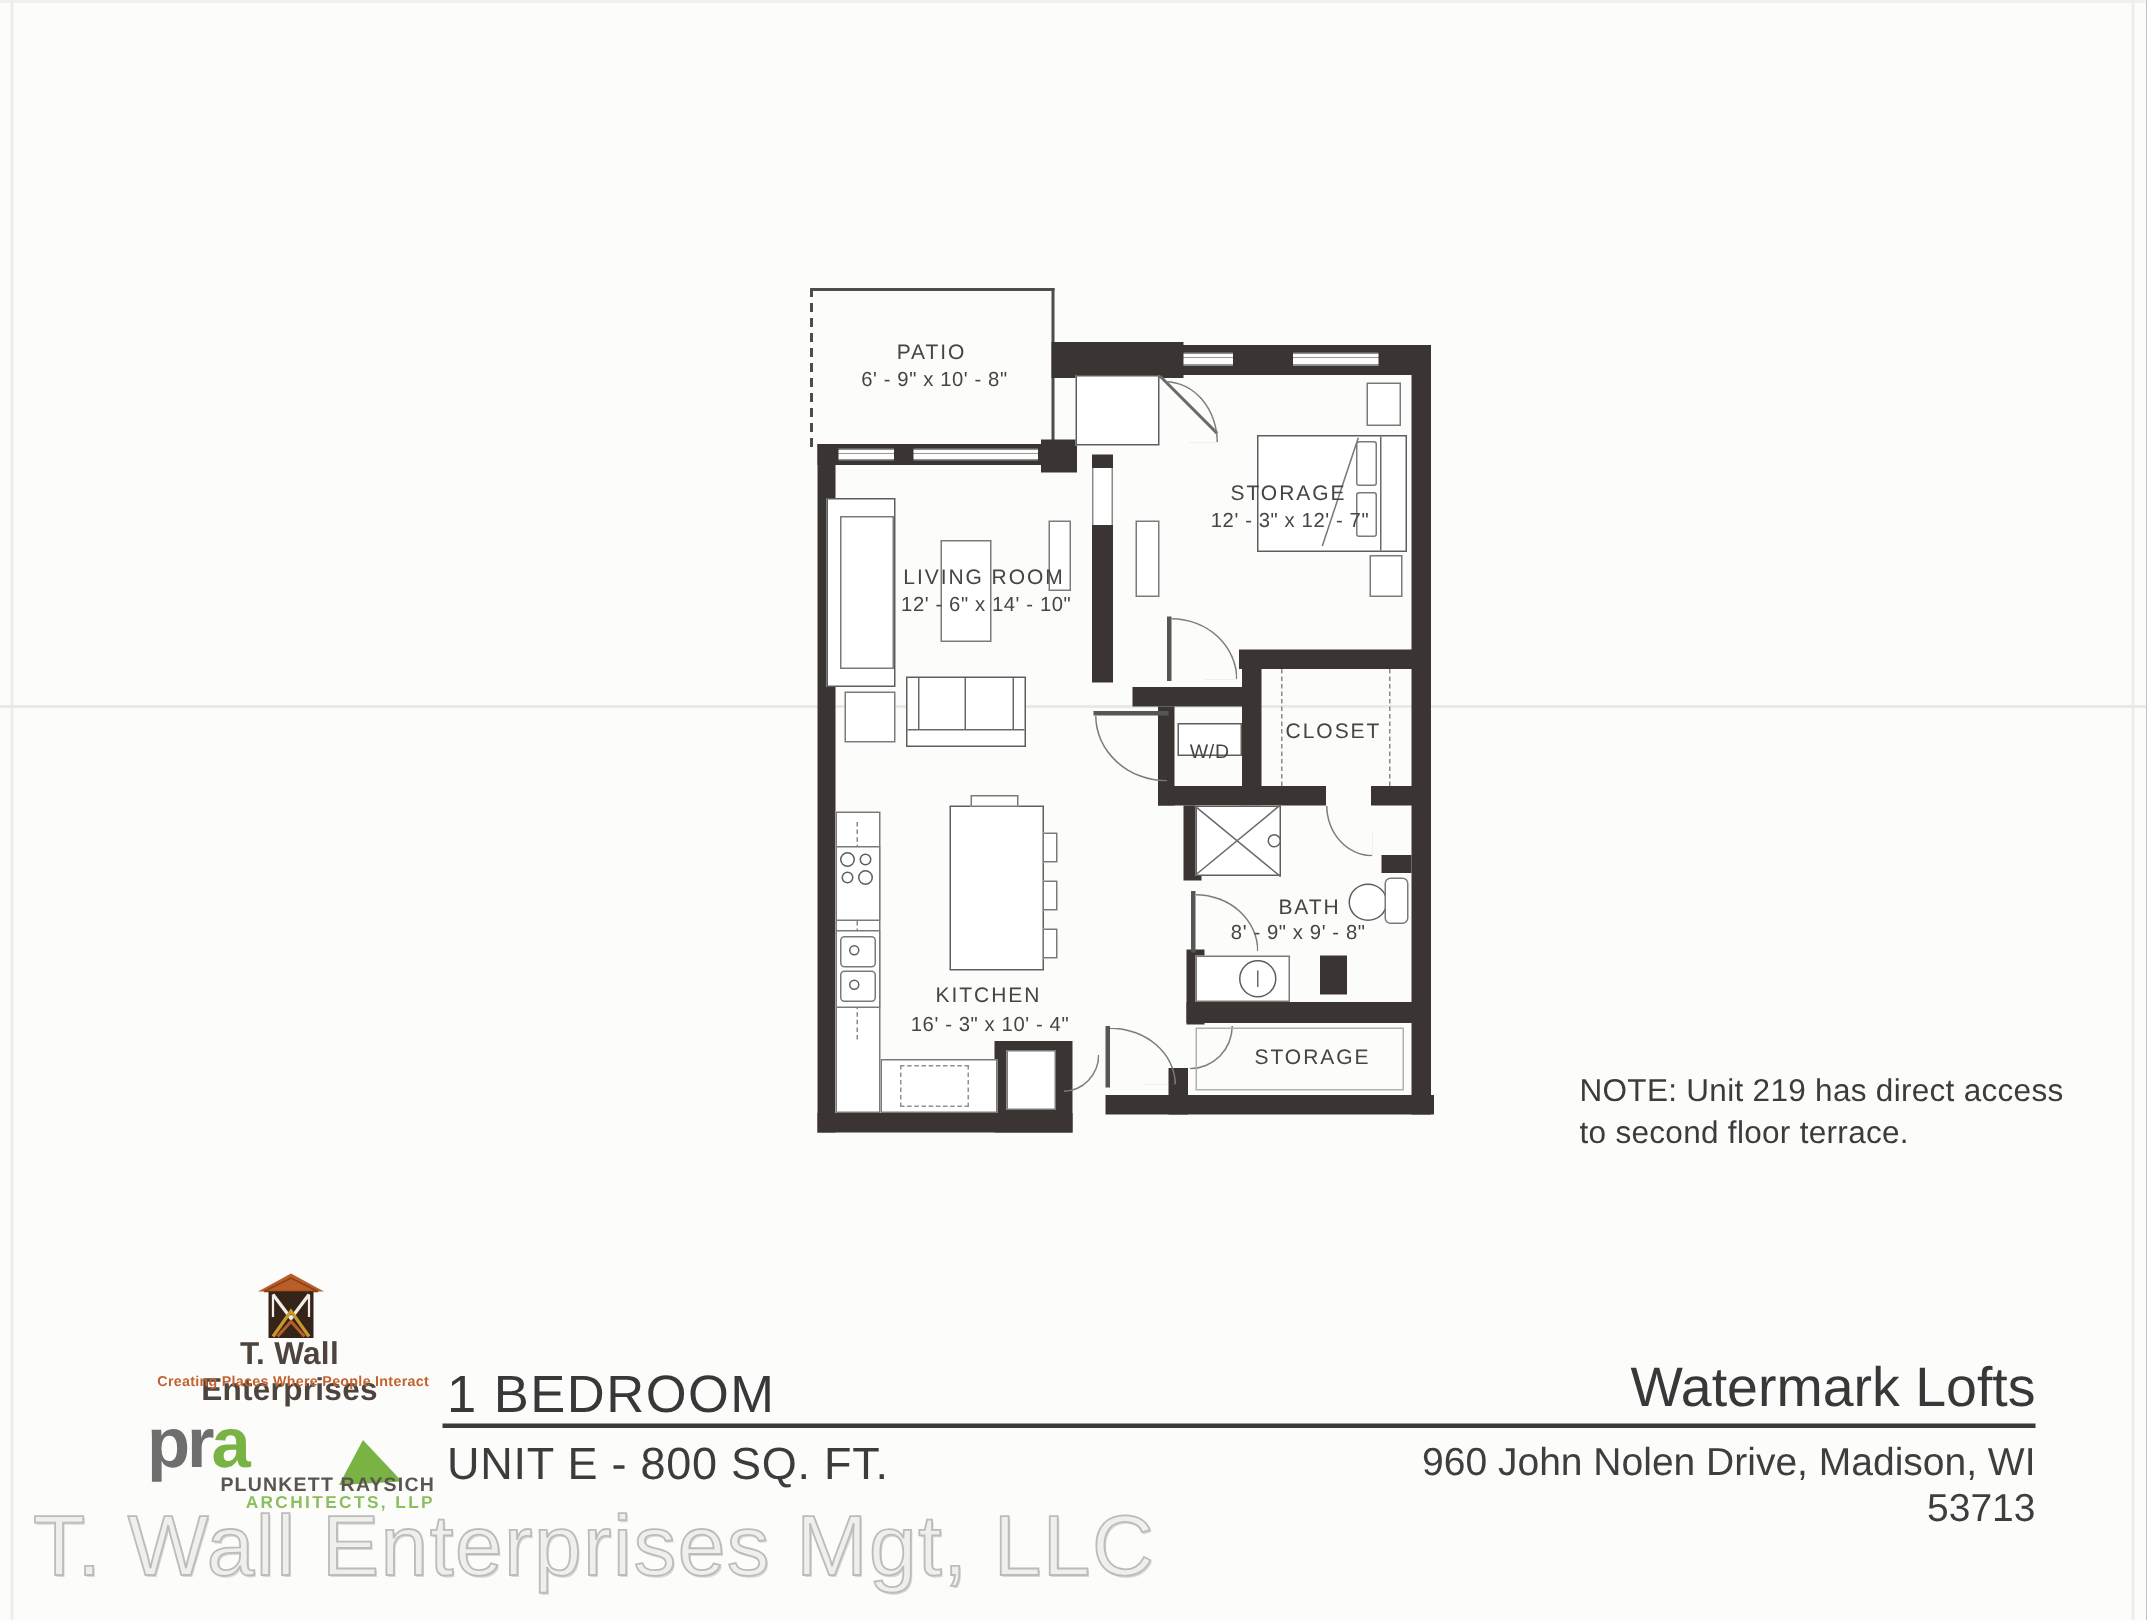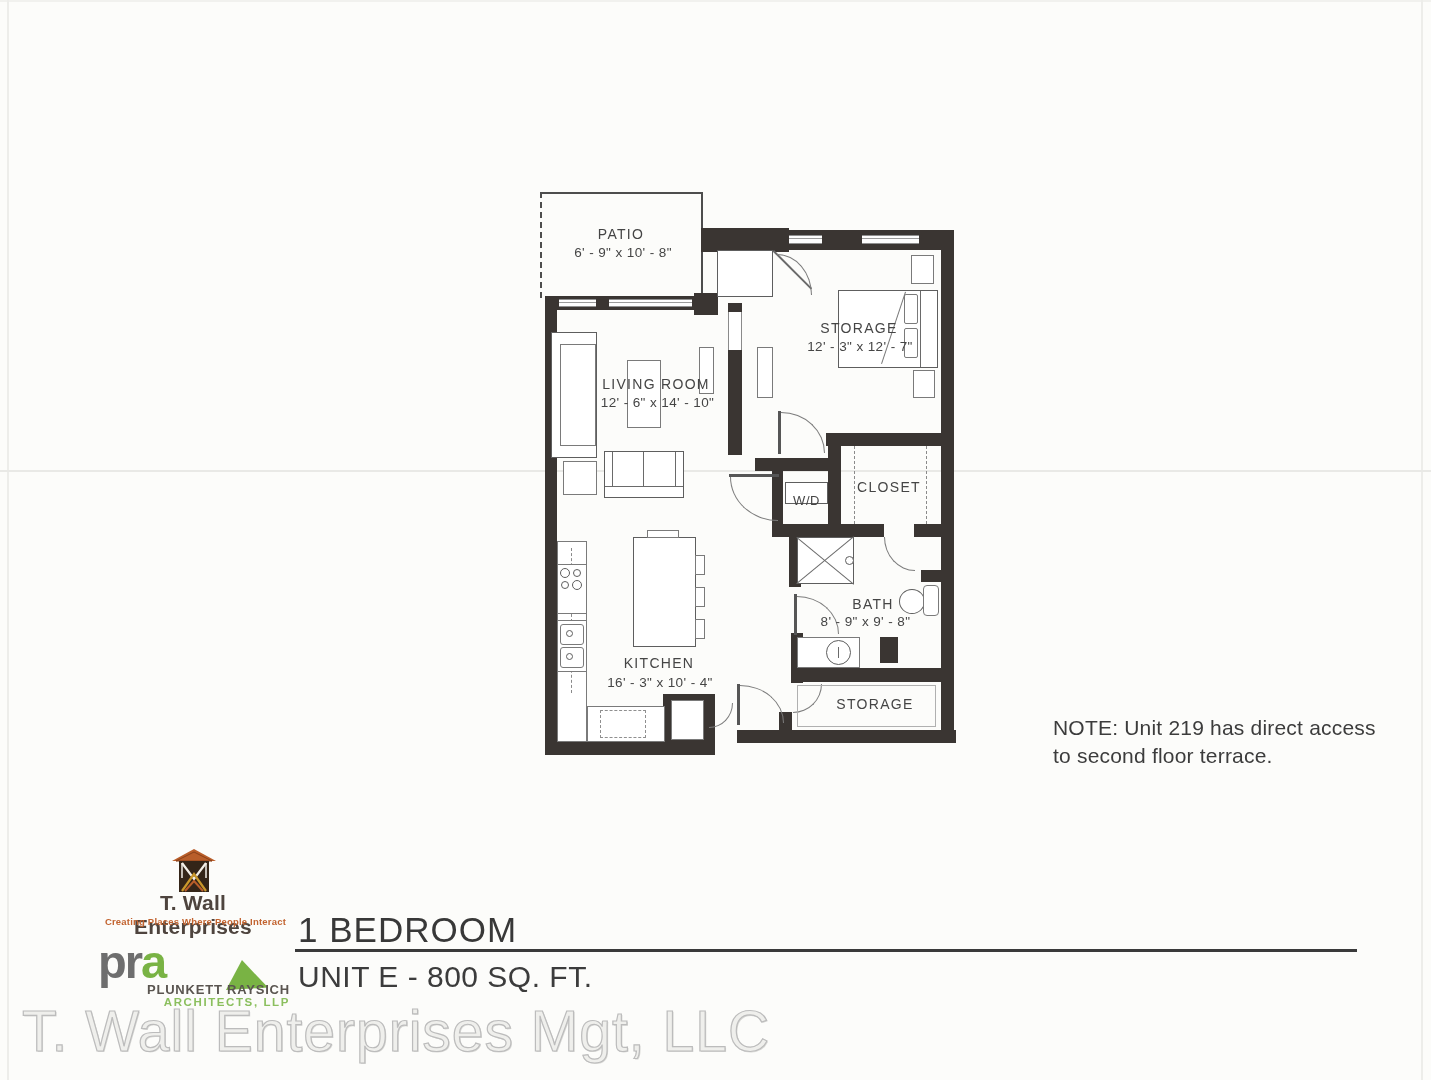--- a/index.html
+++ b/index.html
@@ -208,14 +208,16 @@
   <div>
     <div class="pra-word"><span class="pra-pr">pr</span><span class="pra-a">a</span></div>
     <div class="pra-fin"></div>
     <div class="pra-l1">PLUNKETT RAYSICH</div>
     <div class="pra-l2">ARCHITECTS, LLP</div>
   </div>
 
   <div class="title1">1 BEDROOM</div>
   <div class="rule"></div>
   <div class="title2">UNIT E - 800 SQ. FT.</div>
+  <div class="prop">Watermark Lofts</div>
+  <div class="addr">960 John Nolen Drive, Madison, WI 53713</div>
 
 </div>
 
 </body></html>

